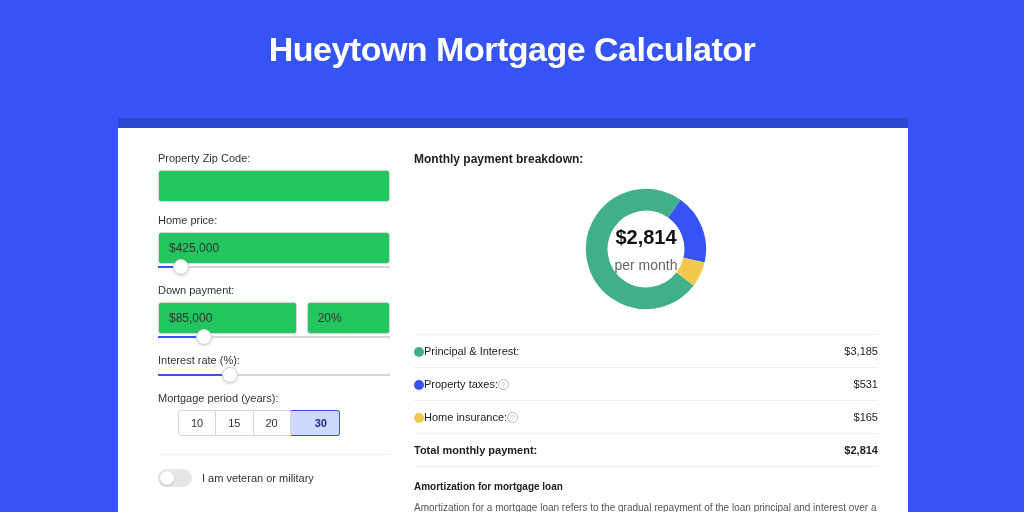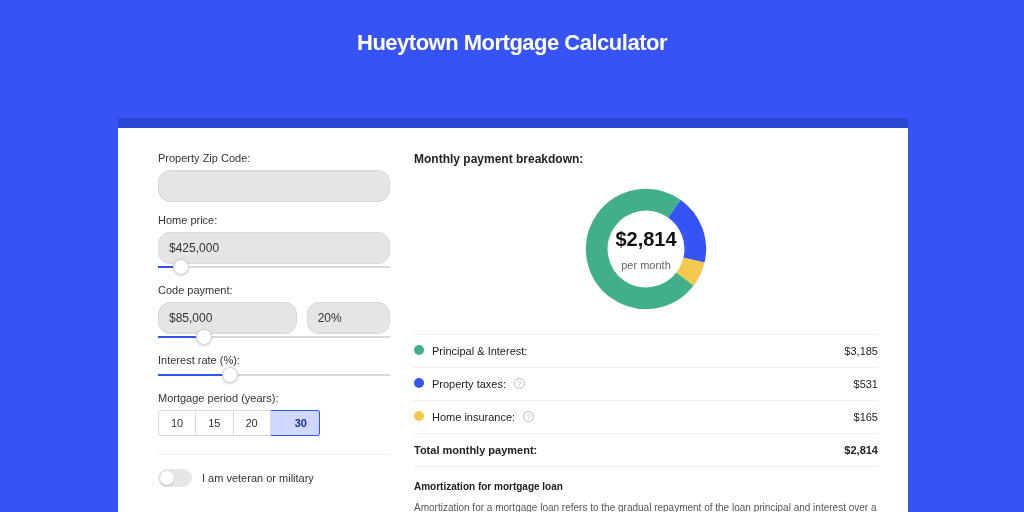--- a/index.html
+++ b/index.html
@@ -6,21 +6,21 @@
   html, body { width: 1024px; height: 512px; overflow: hidden; font-family: -apple-system, BlinkMacSystemFont, "Segoe UI", Helvetica, Arial, sans-serif; }
   .page {
     width: 1024px;
     height: 512px;
     background: #3654f5;
     position: relative;
   }
   .title {
     color: #fff;
     text-align: center;
-    font-size: 22px;
+    font-size: 34px;
     font-weight: 700;
     padding-top: 30px;
     letter-spacing: -0.5px;
   }
   .container {
     position: absolute;
     top: 118px;
     left: 118px;
     width: 790px;
     height: 500px;
@@ -40,25 +40,25 @@
   .field { margin-bottom: 12px; }
   .label {
     font-size: 11px;
     color: #333;
     margin-bottom: 6px;
     display: block;
   }
   .input {
     width: 100%;
     border: 1px solid #d8d8d8;
-    border-radius: 12px;
+    border-radius: 3px;
     padding: 14px 10px;
     font-size: 12px;
     color: #333;
-    background: #e5e5e5;
+    background: #22c55e;
     height: 32px;
   }
   .row { display: flex; gap: 10px; }
   .row .input:first-child { flex: 1.9; }
   .row .input:last-child { flex: 1; }
   .slider-wrap { position: relative; height: 10px; margin-top: -2px; }
   .slider-track {
     position: absolute; left: 0; right: 0; top: 4px; height: 2px;
     background: #d8d8d8;
   }
@@ -75,21 +75,21 @@
   .periods { display: flex; gap: 0; margin-top: 4px; }
   .period {
     border: 1px solid #d8d8d8;
     padding: 6px 12px;
     font-size: 11px;
     color: #333;
     background: #fff;
     cursor: pointer;
   }
   .period + .period { border-left: none; }
-  .period:first-child { border-radius: 3px 0 0 3px; }
+  .period:first-child { border-radius: 3px 0 0 3px; margin-left: 20px; }
   .period:last-child { border-radius: 0 3px 3px 0; }
   .period.active {
     background: #cfd9ff;
     border-color: #3654f5;
     color: #1a2b8f;
     font-weight: 600;
     padding-left: 24px;
   }
   .toggle-row {
     display: flex; align-items: center; gap: 10px;
@@ -111,28 +111,28 @@
   .donut-wrap {
     display: flex; justify-content: center; align-items: center;
     height: 150px; position: relative; margin-bottom: 10px;
   }
   .donut { width: 130px; height: 130px; position: relative; }
   .donut-center {
     position: absolute; inset: 0; display: flex; flex-direction: column;
     align-items: center; justify-content: center;
   }
   .donut-value { font-size: 20px; font-weight: 700; color: #111; }
-  .donut-sub { font-size: 11px; color: #666; margin-top: 8px; }
+  .donut-sub { font-size: 14px; color: #666; margin-top: 8px; }
   .breakdown { border-top: 1px solid #eee; }
   .brow {
     display: flex; align-items: center; justify-content: space-between;
     padding: 10px 0; border-bottom: 1px solid #eee;
     font-size: 11px; color: #222;
   }
-  .bleft { display: flex; align-items: flex-start; gap: 8px; }
+  .bleft { display: flex; align-items: flex-end; }
   .dot { width: 10px; height: 10px; border-radius: 50%; }
   .info {
     width: 11px; height: 11px; border-radius: 50%; border: 1px solid #bbb;
     color: #bbb; font-size: 8px; line-height: 9px; text-align: center;
     display: inline-block;
   }
   .brow.total { font-weight: 700; }
   .amort-title {
     font-size: 10px; font-weight: 700; color: #222;
     margin-top: 14px; margin-bottom: 8px;
@@ -158,21 +158,21 @@
         <label class="label">Home price:</label>
         <input class="input" value="$425,000" style="">
         <div class="slider-wrap">
           <div class="slider-track"></div>
           <div class="slider-fill" id="price-fill" style="width: 10%;"></div>
           <div class="slider-thumb" id="price-thumb" style="left: 10%;"></div>
         </div>
       </div>
 
       <div class="field">
-        <label class="label">Code payment:</label>
+        <label class="label">Down payment:</label>
         <div class="row">
           <input class="input" value="$85,000" style="">
           <input class="input" value="20%" style="">
         </div>
         <div class="slider-wrap">
           <div class="slider-track"></div>
           <div class="slider-fill" id="down-fill" style="width: 20%;"></div>
           <div class="slider-thumb" id="down-thumb" style="left: 20%;"></div>
         </div>
       </div>

